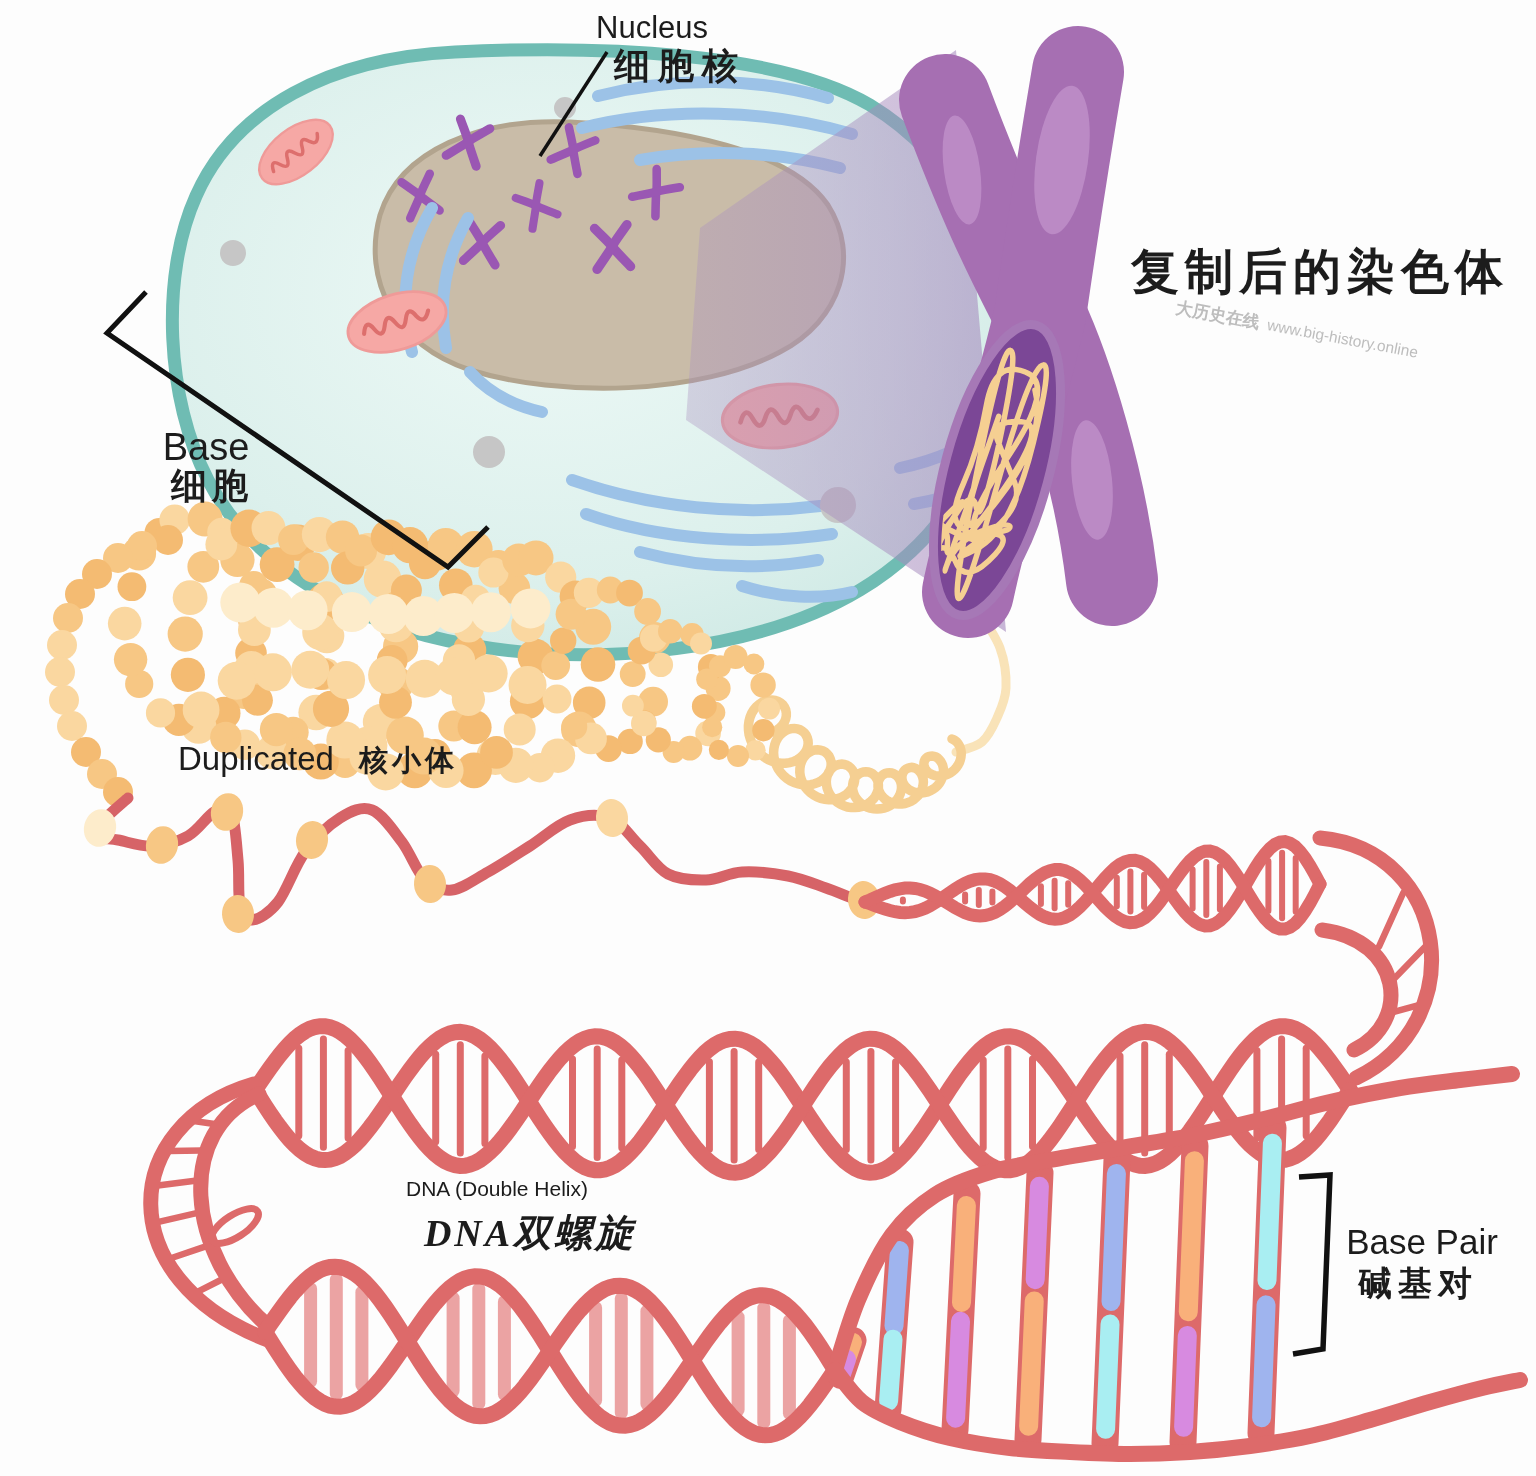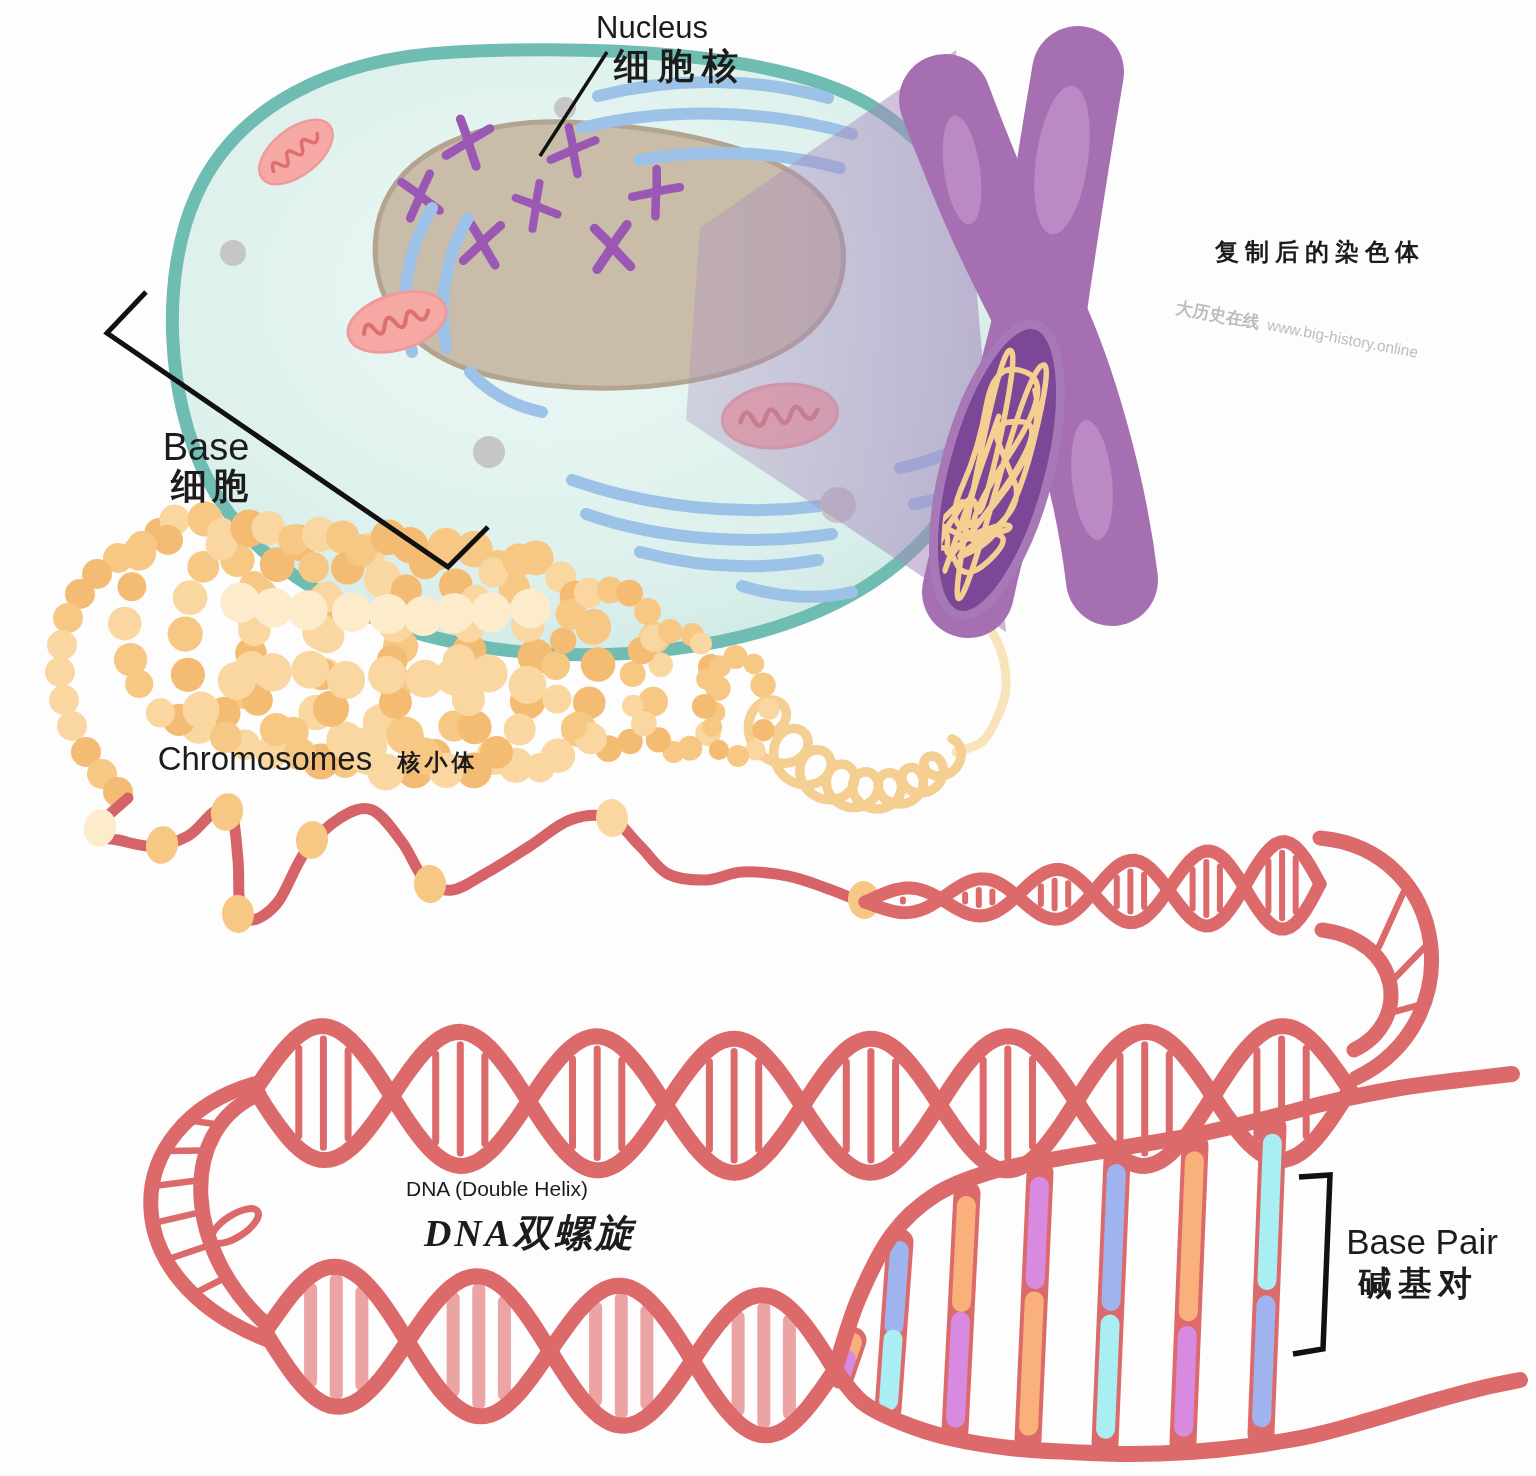--- a/index.html
+++ b/index.html
@@ -415,32 +415,32 @@
     <g id="g-annot">
         <line x1="607" y1="52" x2="540" y2="156" stroke="#111" stroke-width="3.5"></line>
         <path d="M146,292 L107,333 L448,567 L488,527" fill="none" stroke="#111" stroke-width="5"></path>
         <path d="M1299,1177 L1330,1175 L1323,1349 L1293,1354" fill="none" stroke="#111" stroke-width="5.5"></path>
       </g>
   </svg>
 
   <div class="lbl en" style="left:652px;top:12px;font-size:31px;">Nucleus</div>
   <div class="lbl zh" style="left:680px;top:48px;font-size:36px;letter-spacing:8px;">细胞核</div>
 
-  <div class="lbl zh" style="left:1320px;top:240px;font-size:24px;letter-spacing:6px;text-align:center;">复制后的染色体</div>
+  <div class="lbl zh" style="left:1320px;top:247px;font-size:48px;letter-spacing:6px;text-align:center;">复制后的染色体</div>
 
   <div class="mark">
     <span class="m1">大历史在线</span><span class="m2">www.big-history.online</span>
   </div>
 
   <div class="lbl en" style="left:206px;top:428px;font-size:38px;">Base</div>
   <div class="lbl zh" style="left:212px;top:470px;font-size:36px;letter-spacing:5px;font-family:Liberation Mono, monospace;">细胞</div>
 
   <div class="lbl" style="left:318px;top:742px;font-size:33px;">
-    <span class="en">Chromosomes</span>
-    <span class="zh" style="font-size:23px;margin-left:16px;letter-spacing:4px;">核小体</span>
+    <span class="en">Duplicated</span>
+    <span class="zh" style="font-size:29px;margin-left:16px;letter-spacing:4px;">核小体</span>
   </div>
 
   <div class="lbl en" style="left:497px;top:1178px;font-size:21px;">DNA (Double Helix)</div>
   <div class="lbl dnazh" style="left:530px;top:1214px;font-size:38px;letter-spacing:3px;">DNA双螺旋</div>
 
   <div class="lbl en" style="left:1422px;top:1224px;font-size:35px;">Base Pair</div>
   <div class="lbl zh" style="left:1418px;top:1266px;font-size:34px;letter-spacing:6px;">碱基对</div>
 </div>
 
 </body></html>

